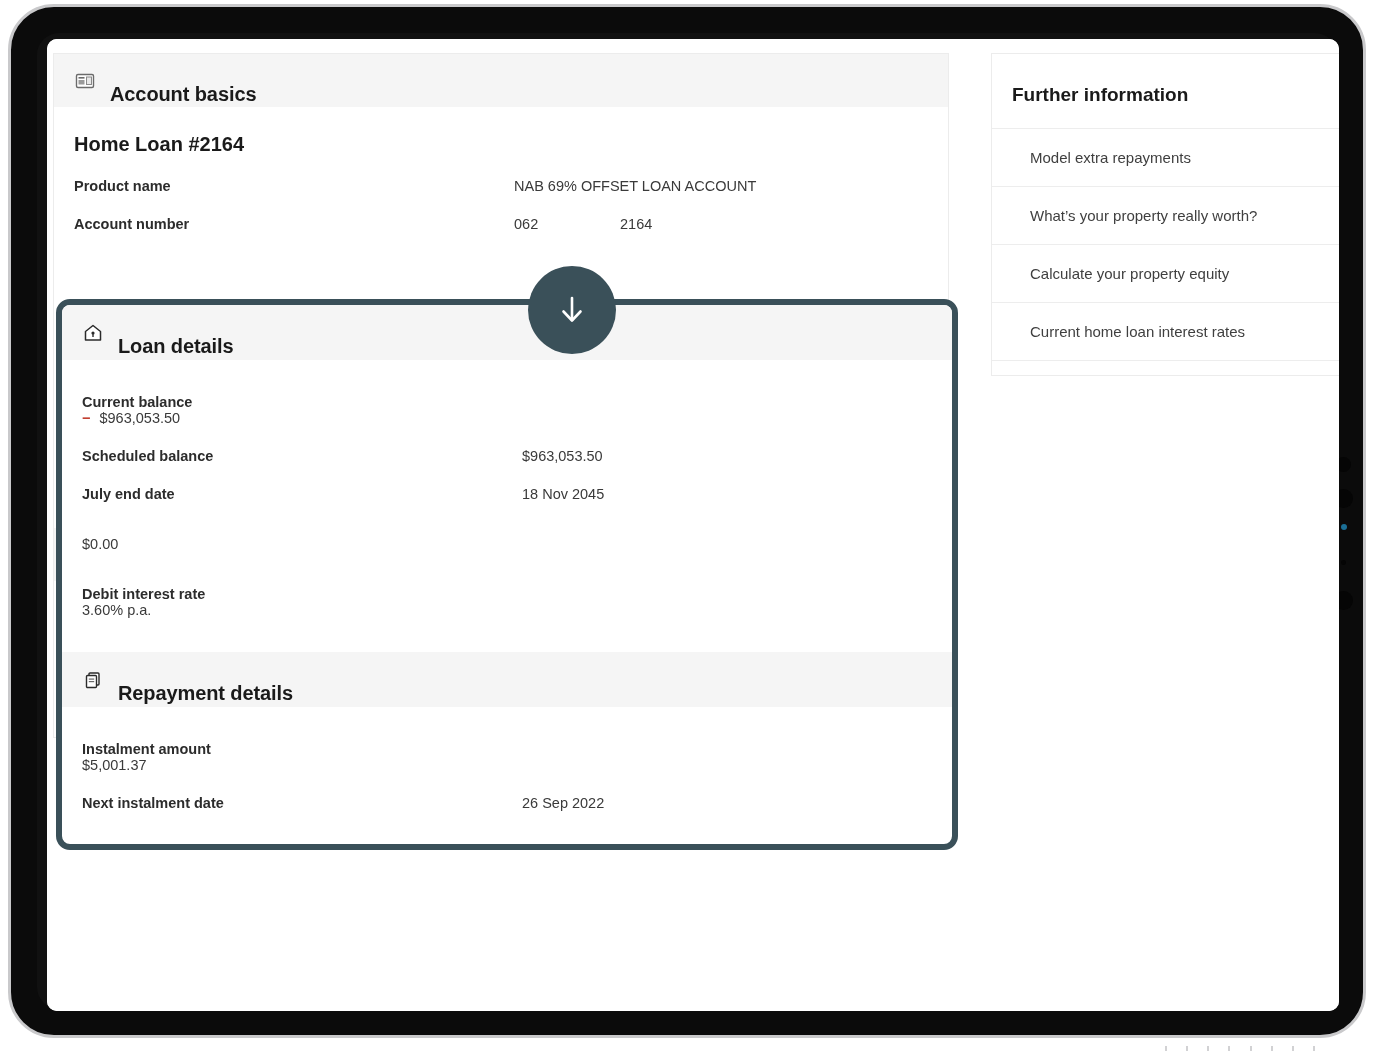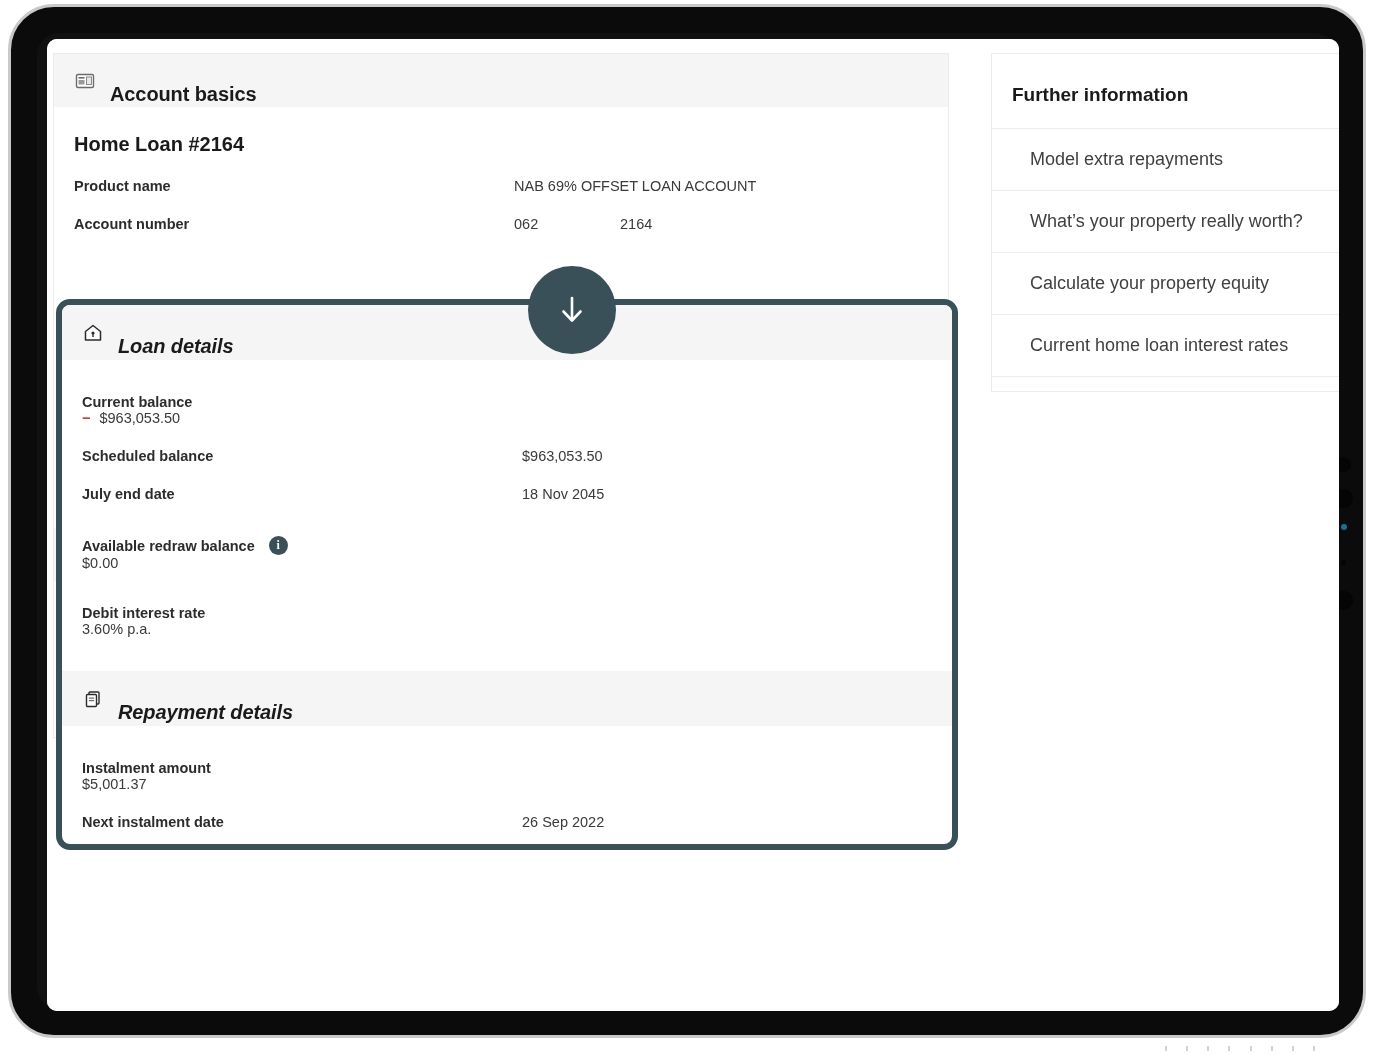--- a/index.html
+++ b/index.html
@@ -148,21 +148,21 @@
     left: 9px;
     top: 260px;
     width: 902px;
     height: 551px;
     border: 6px solid #3a5059;
     border-radius: 14px;
     background: #ffffff;
     z-index: 5;
     overflow: hidden;
   }
-  #loan-details-card .section-head { height: 55px; font-style: italic; }
+  #loan-details-card .section-head { height: 55px; }
   #loan-details-card .spacer-bottom { height: 24px; }
 
   
   #scroll-down-button {
     position: absolute;
     left: 481px;
     top: 227px;
     width: 88px;
     height: 88px;
     border-radius: 50%;
@@ -202,21 +202,21 @@
   }
   #further-info-panel h2 {
     font-size: 19px;
     font-weight: bold;
     color: #1a1a1a;
     padding: 30px 0 22px 20px;
   }
   .fi-item {
     border-top: 1px solid #ededed;
     padding: 20px 0 20px 38px;
-    font-size: 18px;
+    font-size: 15px;
     color: #3f3f3f;
     cursor: pointer;
   }
   .fi-item:last-child { border-bottom: 1px solid #ededed; }
 
   .icn { display: inline-flex; align-items: center; justify-content: center; }
 </style>
 </head>
 <body>
 
@@ -319,24 +319,20 @@
             <div class="lbl">Scheduled balance</div>
             <div class="val">$963,053.50</div>
           </div>
 
           <div class="row">
             <div class="lbl">July end date</div>
             <div class="val">18 Nov 2045</div>
           </div>
 
           <div class="row tall">
-            <div class="lbl">
-              <span>Available redraw balance</span>
-              <span class="info-icon">i</span>
-            </div>
             <div class="val">$0.00</div>
           </div>
 
           <div class="row tall">
             <div class="lbl">Debit interest rate</div>
             <div class="val">3.60% p.a.</div>
           </div>
 
           <div style="height:34px"></div>
         </div>

